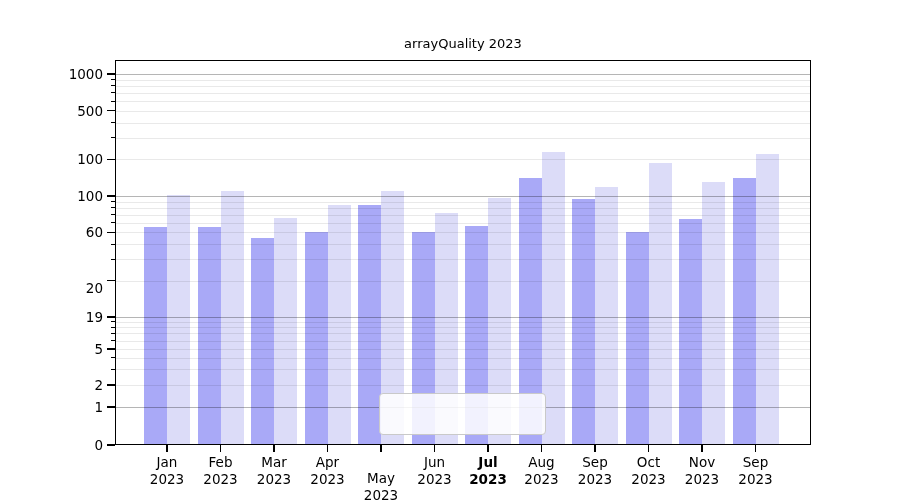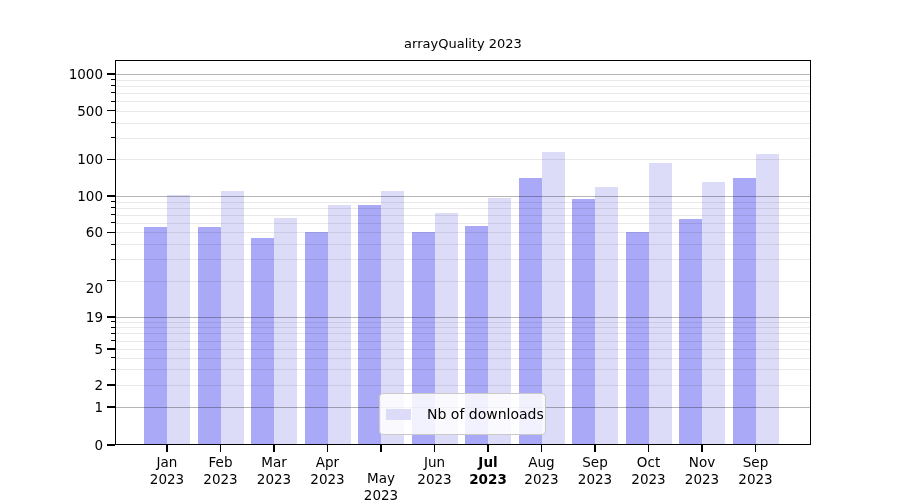--- a/index.html
+++ b/index.html
@@ -182,18 +182,14 @@
       <div class="xtick" style="left: 701.4px; top: 445px; height: 7px;"></div>
       <div class="xlabel" style="left: 670px; top: 454px;">Nov
 2023</div>
       <div class="xtick" style="left: 754.9px; top: 445px; height: 7px;"></div>
       <div class="xlabel" style="left: 723.5px; top: 454px;">Sep
 2023</div>
     </div>
   <div id="frame"></div>
 
   <div id="legend" style="border-color: rgb(201, 201, 201);">
-    <div class="legend-row">
-      <span class="legend-swatch" style="background: rgb(220, 220, 248);"></span>
-      <span class="legend-label">Nb of downloads</span>
-    </div>
   </div>
 </div>
 
 </body></html>

